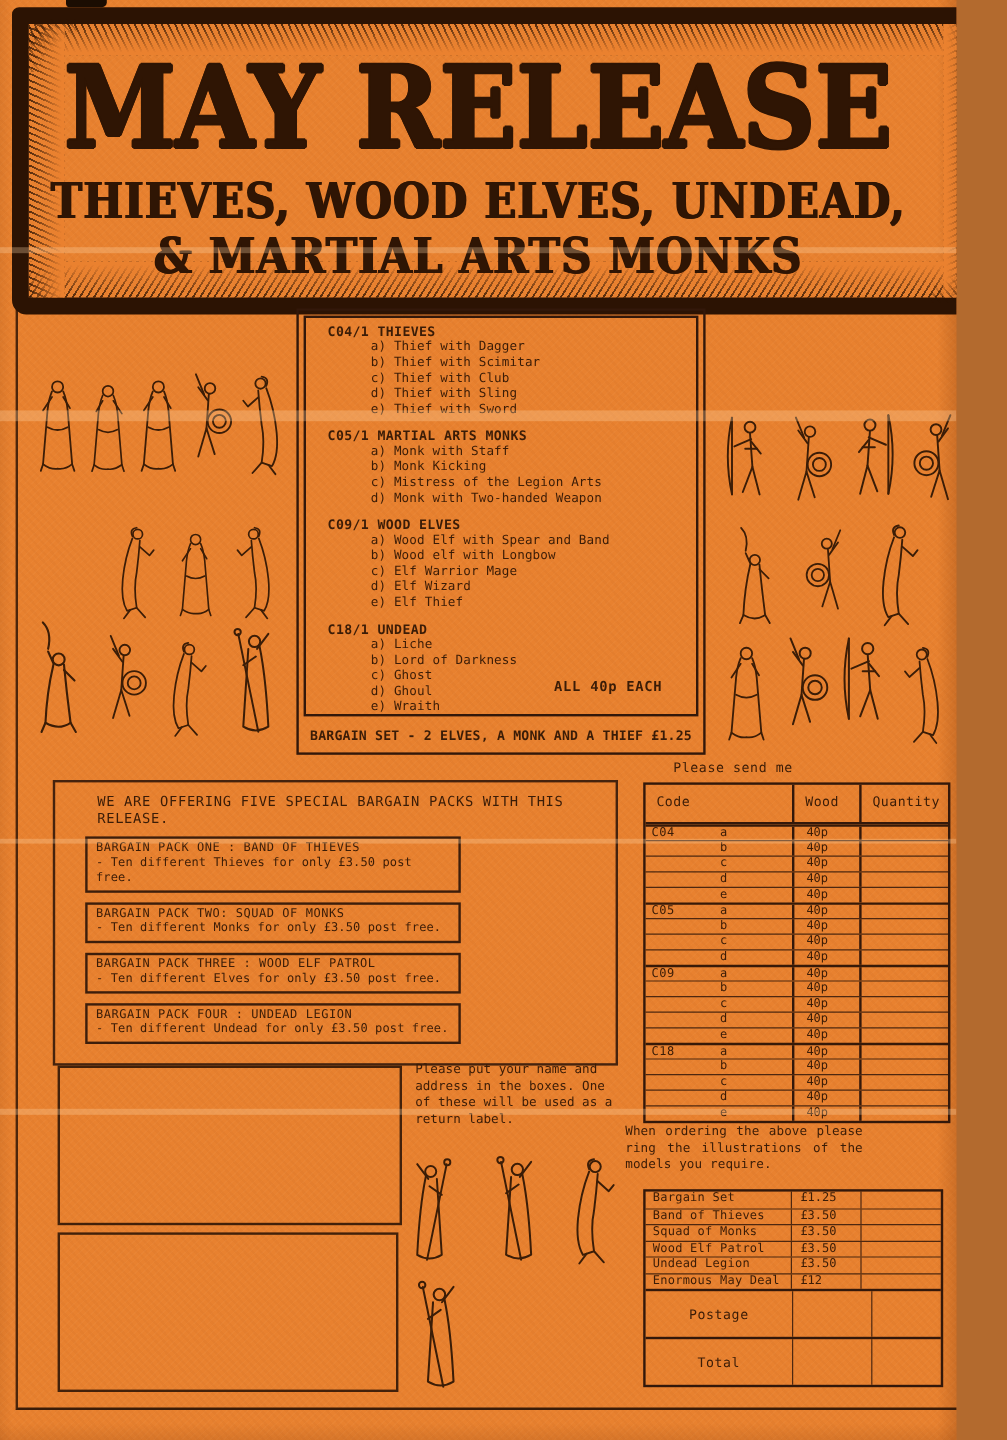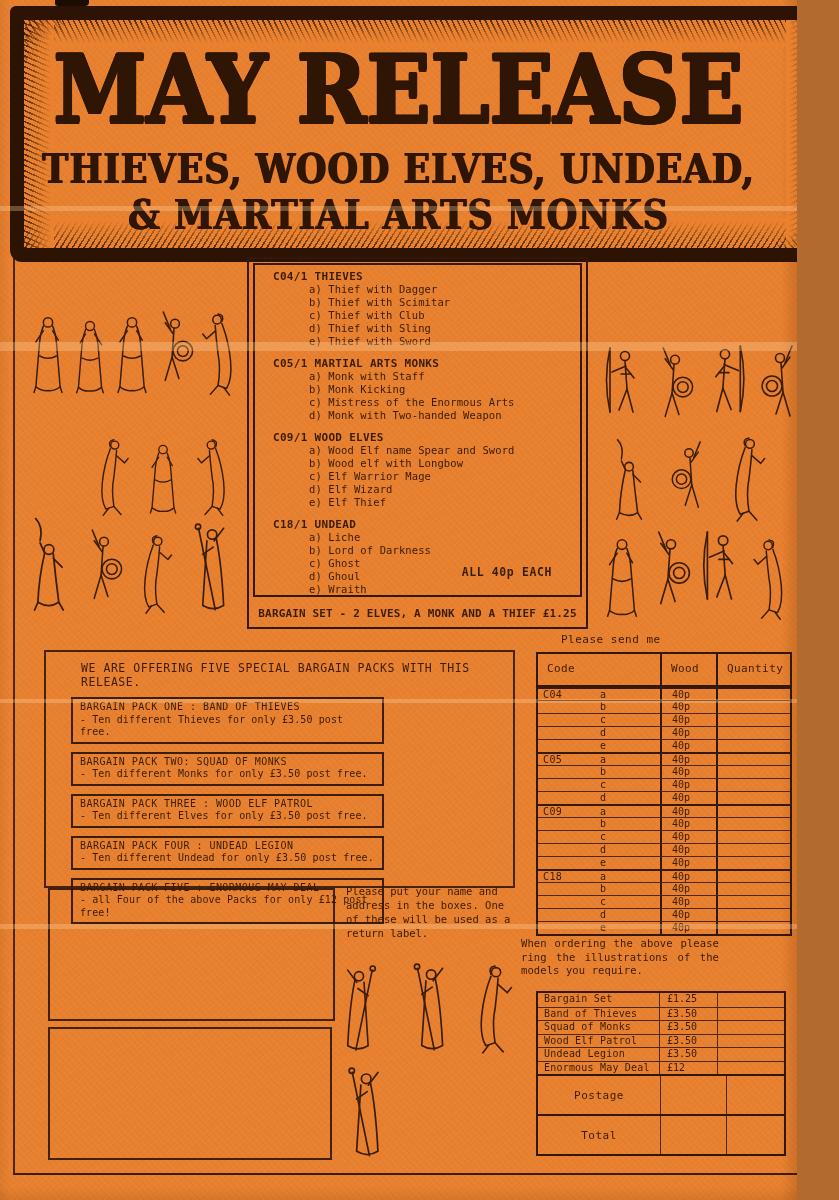--- a/index.html
+++ b/index.html
@@ -210,26 +210,26 @@
         <div class="cat-item">a) Thief with Dagger</div>
         <div class="cat-item">b) Thief with Scimitar</div>
         <div class="cat-item">c) Thief with Club</div>
         <div class="cat-item">d) Thief with Sling</div>
         <div class="cat-item">e) Thief with Sword</div>
       </div>
       <div class="cat-group">
         <div class="cat-head"><span>C05/1</span> <span>MARTIAL ARTS MONKS</span></div>
         <div class="cat-item">a) Monk with Staff</div>
         <div class="cat-item">b) Monk Kicking</div>
-        <div class="cat-item">c) Mistress of the Enormous Arts</div>
+        <div class="cat-item">c) Mistress of the Legion Arts</div>
         <div class="cat-item">d) Monk with Two-handed Weapon</div>
       </div>
       <div class="cat-group">
         <div class="cat-head"><span>C09/1</span> <span>WOOD ELVES</span></div>
-        <div class="cat-item">a) Wood Elf name Spear and Sword</div>
+        <div class="cat-item">a) Wood Elf with Spear and Band</div>
         <div class="cat-item">b) Wood elf with Longbow</div>
         <div class="cat-item">c) Elf Warrior Mage</div>
         <div class="cat-item">d) Elf Wizard</div>
         <div class="cat-item">e) Elf Thief</div>
       </div>
       <div class="cat-group">
         <div class="cat-head"><span>C18/1</span> <span>UNDEAD</span></div>
         <div class="cat-item">a) Liche</div>
         <div class="cat-item">b) Lord of Darkness</div>
         <div class="cat-item">c) Ghost</div>
@@ -348,24 +348,20 @@
       <div class="pack-desc">- Ten different Monks for only £3.50 post free.</div>
     </div>
     <div class="pack">
       <div class="pack-title">BARGAIN PACK THREE : WOOD ELF PATROL</div>
       <div class="pack-desc">- Ten different Elves for only £3.50 post free.</div>
     </div>
     <div class="pack">
       <div class="pack-title">BARGAIN PACK FOUR : UNDEAD LEGION</div>
       <div class="pack-desc">- Ten different Undead for only £3.50 post free.</div>
     </div>
-    <div class="pack">
-      <div class="pack-title">BARGAIN PACK FIVE : ENORMOUS MAY DEAL</div>
-      <div class="pack-desc">- all Four of the above Packs for only £12 post free!</div>
-    </div>
   </div>
 
   <div class="send-label">Please send me</div>
   <div class="order-table">
     <div class="ohead">
       <div class="hc col-code">Code</div>
       <div class="hc col-price">Wood</div>
       <div class="hc col-qty">Quantity</div>
     </div>
     <div class="orow gstart">

